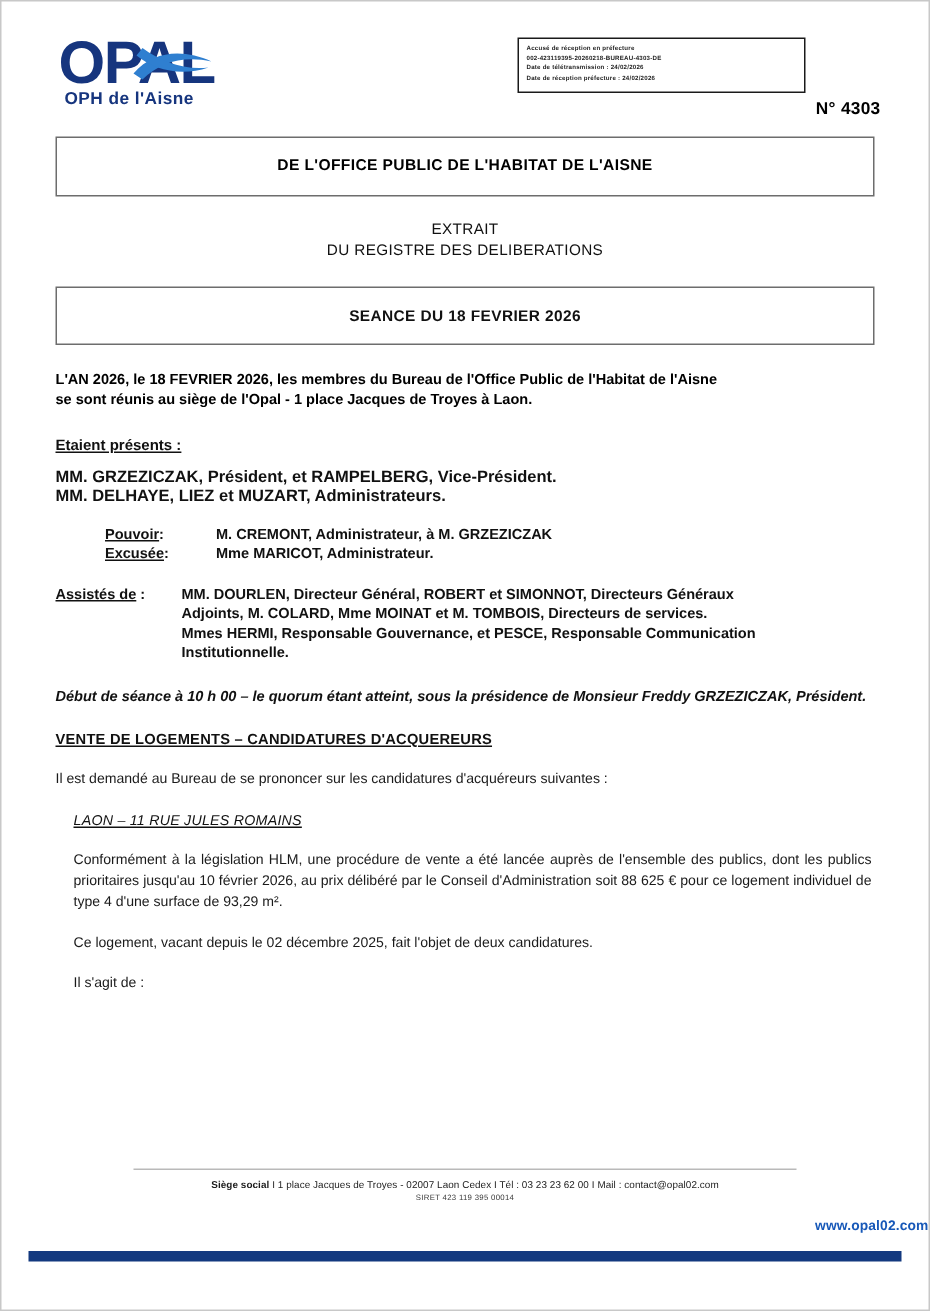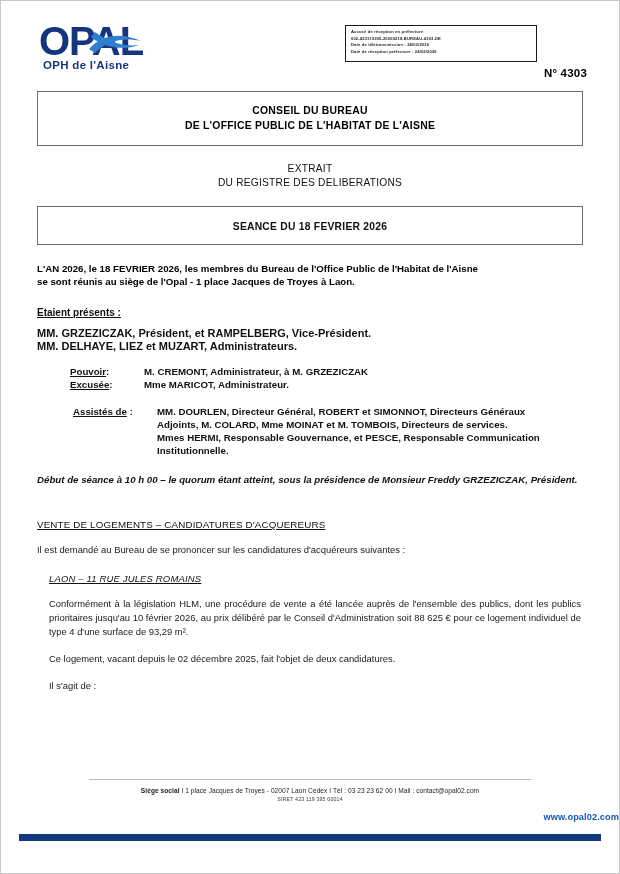--- a/index.html
+++ b/index.html
@@ -142,21 +142,20 @@
   .assistes {
     margin-top: 13px;
     font-size: 9.7px;
     font-weight: bold;
     line-height: 13.2px;
     display: flex;
   }
   .assistes-key {
     flex: 0 0 84px;
     width: 84px;
-    margin-left: 36px;
   }
   .assistes-val { flex: 1; }
 
   .quorum {
     margin-top: 16px;
     font-size: 9.7px;
     font-weight: bold;
     font-style: italic;
     line-height: 13.4px;
     text-align: justify;
@@ -169,23 +168,23 @@
     margin-top: 14px;
   }
   .ordrebox span {
     font-size: 10px;
     font-weight: bold;
     letter-spacing: 0.2px;
   }
 
   
   .body-heading {
-    margin-top: 32px;
+    margin-top: 16px;
     font-size: 9.8px;
-    font-weight: normal;
+    font-weight: bold;
     text-decoration: underline;
     letter-spacing: 0.15px;
   }
   .para {
     margin-top: 13px;
     font-size: 9.4px;
     line-height: 14px;
     text-align: justify;
     color: #1a1a1a;
   }
@@ -277,21 +276,20 @@
       <div class="stamp-line">Date de télétransmission : 24/02/2026</div>
       <div class="stamp-line">Date de réception préfecture : 24/02/2026</div>
     </div>
 
     <div class="doc-number">N° 4303</div>
   </div>
 
   <div class="content">
 
     <div class="titlebox">
-      <div class="l1">CONSEIL DU BUREAU</div>
       <div class="l2">DE L'OFFICE PUBLIC DE L'HABITAT DE L'AISNE</div>
     </div>
 
     <div class="extrait">
       <div>EXTRAIT</div>
       <div>DU REGISTRE DES DELIBERATIONS</div>
     </div>
 
     <div class="seancebox">
       <span>SEANCE DU 18 FEVRIER 2026</span>

